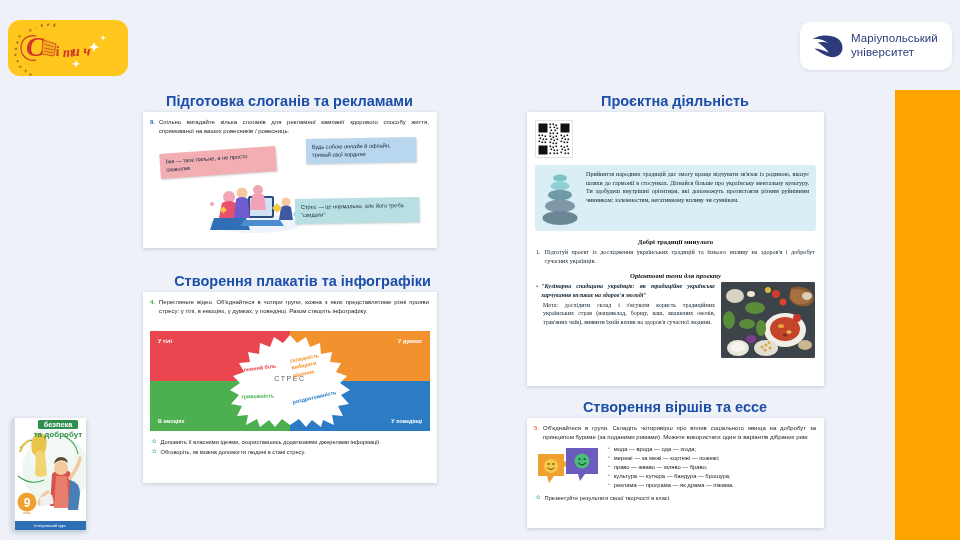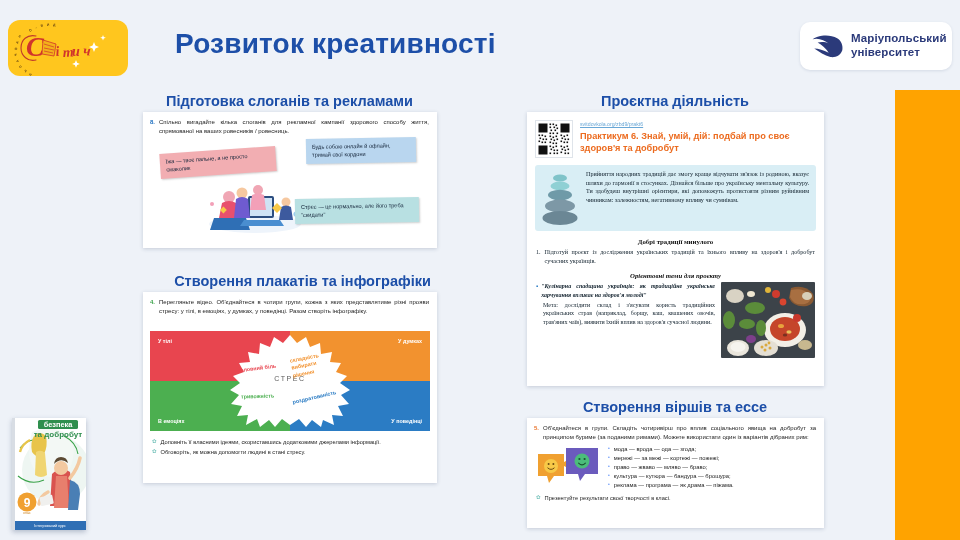--- a/index.html
+++ b/index.html
@@ -27,21 +27,21 @@
   
   .uni-logo{
     position:absolute;left:800px;top:22px;width:152px;height:48px;
     background:#ffffff;border-radius:10px;
     display:flex;align-items:center;gap:7px;
     padding:0 10px;box-sizing:border-box;
     box-shadow:0 1px 3px rgba(40,60,110,.13);
   }
   .uni-bird{width:34px;height:30px;flex:none;}
   .uni-text{
-    color:#2b3a7a;font-size:11.5px;line-height:1.18;font-weight:700;
+    color:#2b3a7a;font-size:11.5px;line-height:1.18;font-weight:400;
     letter-spacing:.1px;
   }
 
   
   .slide-title{
     position:absolute;left:175px;top:28px;
     font-size:28px;font-weight:bold;color:#1d4fa8;
     letter-spacing:.2px;
   }
 
@@ -199,21 +199,20 @@
   <div class="uni-logo">
     <svg class="uni-bird" viewBox="0 0 40 34">
       <path d="M3 9 C10 7 17 10 22 14 C18 12 13 12 9 13 C14 16 19 20 22 25 C16 22 10 20 5 20 C11 24 17 28 24 30 C30 31 36 28 38 22 C39 17 37 11 32 8 C27 5 20 4 14 5 C10 5.6 6 7 3 9 Z" fill="#2b3a7a"></path>
     </svg>
     <div>
       <div class="uni-text">Маріупольський</div>
       <div class="uni-text">університет</div>
     </div>
   </div>
 
-  <div class="slide-title">Розвиток креативності</div>
 
   <div class="sec-head" id="head-slogans">Підготовка слоганів та рекламами</div>
   <div class="sec-head" id="head-posters">Створення плакатів та інфографіки</div>
   <div class="sec-head" id="head-poems">Створення віршів та ессе</div>
   <div class="sec-head" id="head-project">Проєктна діяльність</div>
 
   <div class="card" id="card-slogans">
     <div class="ex">
       <div class="ex-num blue">8.</div>
       <div class="ex-txt">Спільно вигадайте кілька слоганів для рекламної кампанії здорового способу життя, спрямованої на ваших ровесників / ровесниць.</div>
@@ -344,24 +343,20 @@
             <rect x="26" y="24" width="1.6" height="1.6"></rect>
           <rect x="29" y="23" width="1.6" height="1.6"></rect>
             <rect x="24" y="26" width="1.6" height="1.6"></rect>
           <rect x="27" y="27" width="1.6" height="1.6"></rect>
             <rect x="30" y="26" width="1.6" height="1.6"></rect>
           <rect x="23" y="29" width="1.6" height="1.6"></rect>
             <rect x="27" y="30" width="1.6" height="1.6"></rect>
           <rect x="30" y="30" width="1.6" height="1.6"></rect>
         </g>
       </svg>
-      <div class="qr-side">
-        <div class="qr-url">svitdovkola.org/zbd9/prakt6</div>
-        <div class="prac-title">Практикум 6. Знай, умій, дій: подбай про своє здоров'я та добробут</div>
-      </div>
     </div>
 
     <div class="intro-band">
       <svg class="stones" viewBox="0 0 40 56">
         <ellipse cx="20" cy="8" rx="7" ry="3.6" fill="#7fc3c9"></ellipse>
         <ellipse cx="20" cy="16" rx="9.5" ry="4.4" fill="#8fd0d4"></ellipse>
         <ellipse cx="20" cy="25" rx="12" ry="5.2" fill="#6f9aa8"></ellipse>
         <ellipse cx="20" cy="36" rx="15" ry="6.4" fill="#7d98a6"></ellipse>
         <ellipse cx="20" cy="48" rx="17.5" ry="7" fill="#6b8795"></ellipse>
       </svg>

